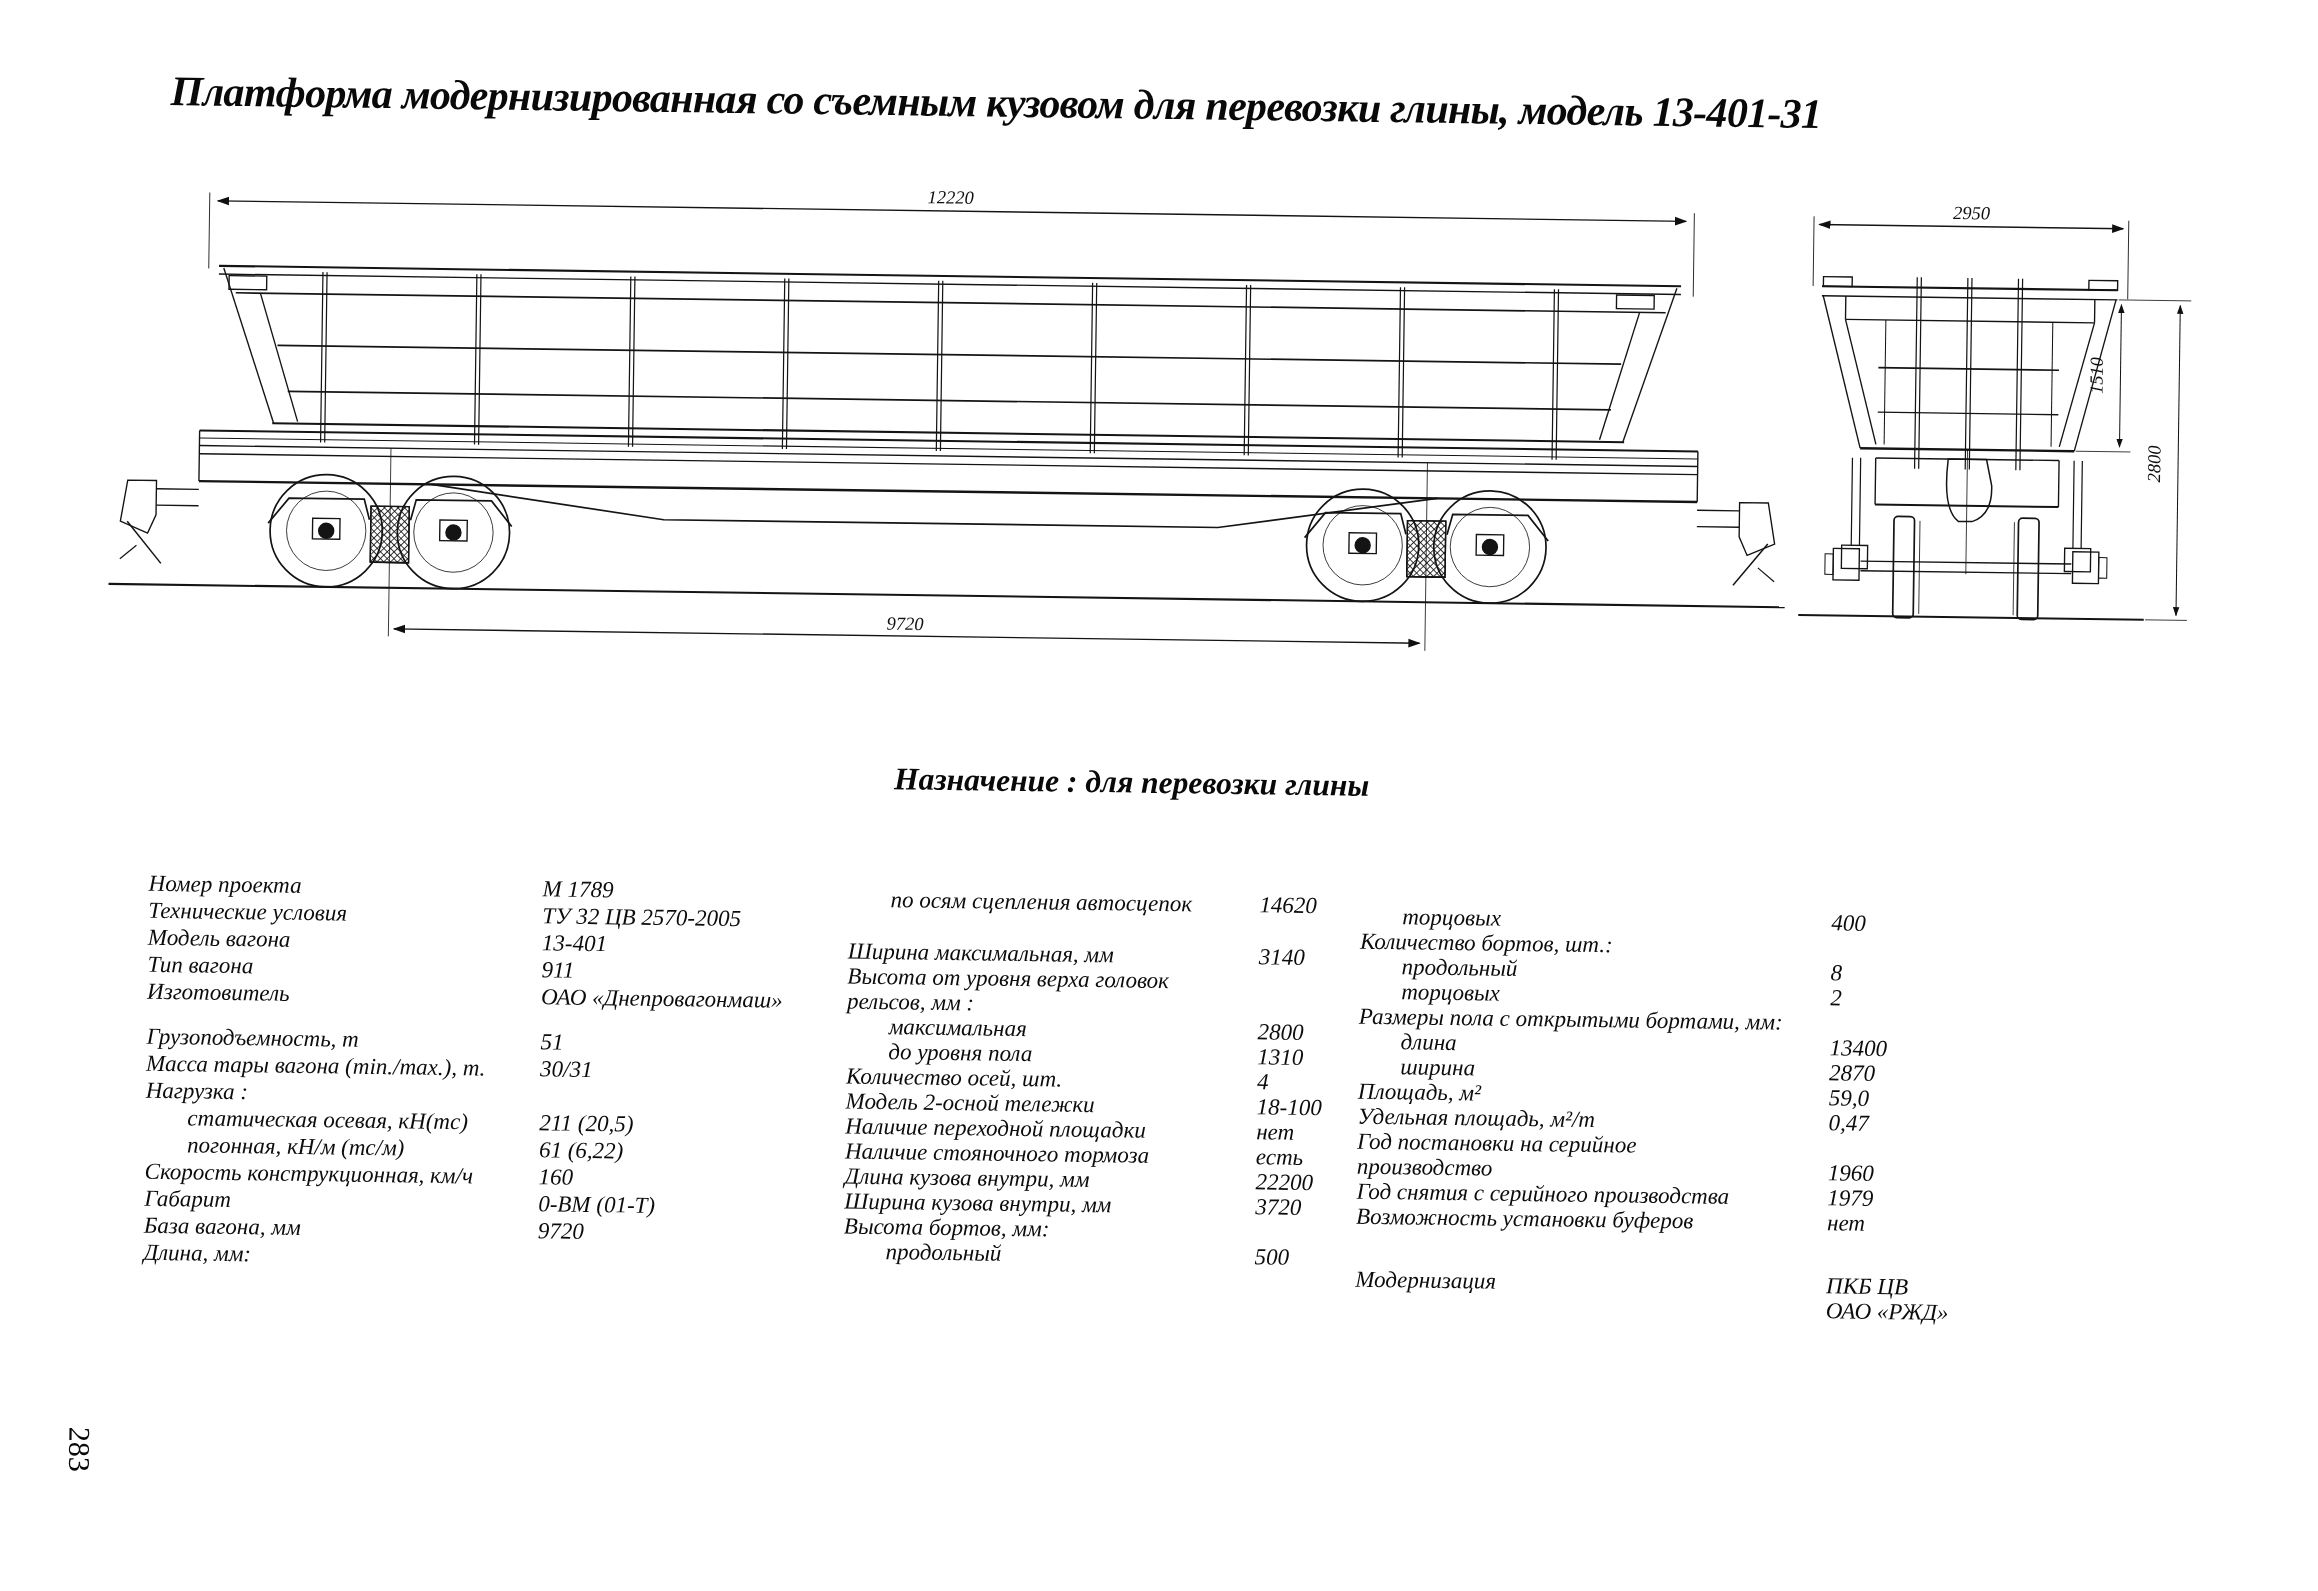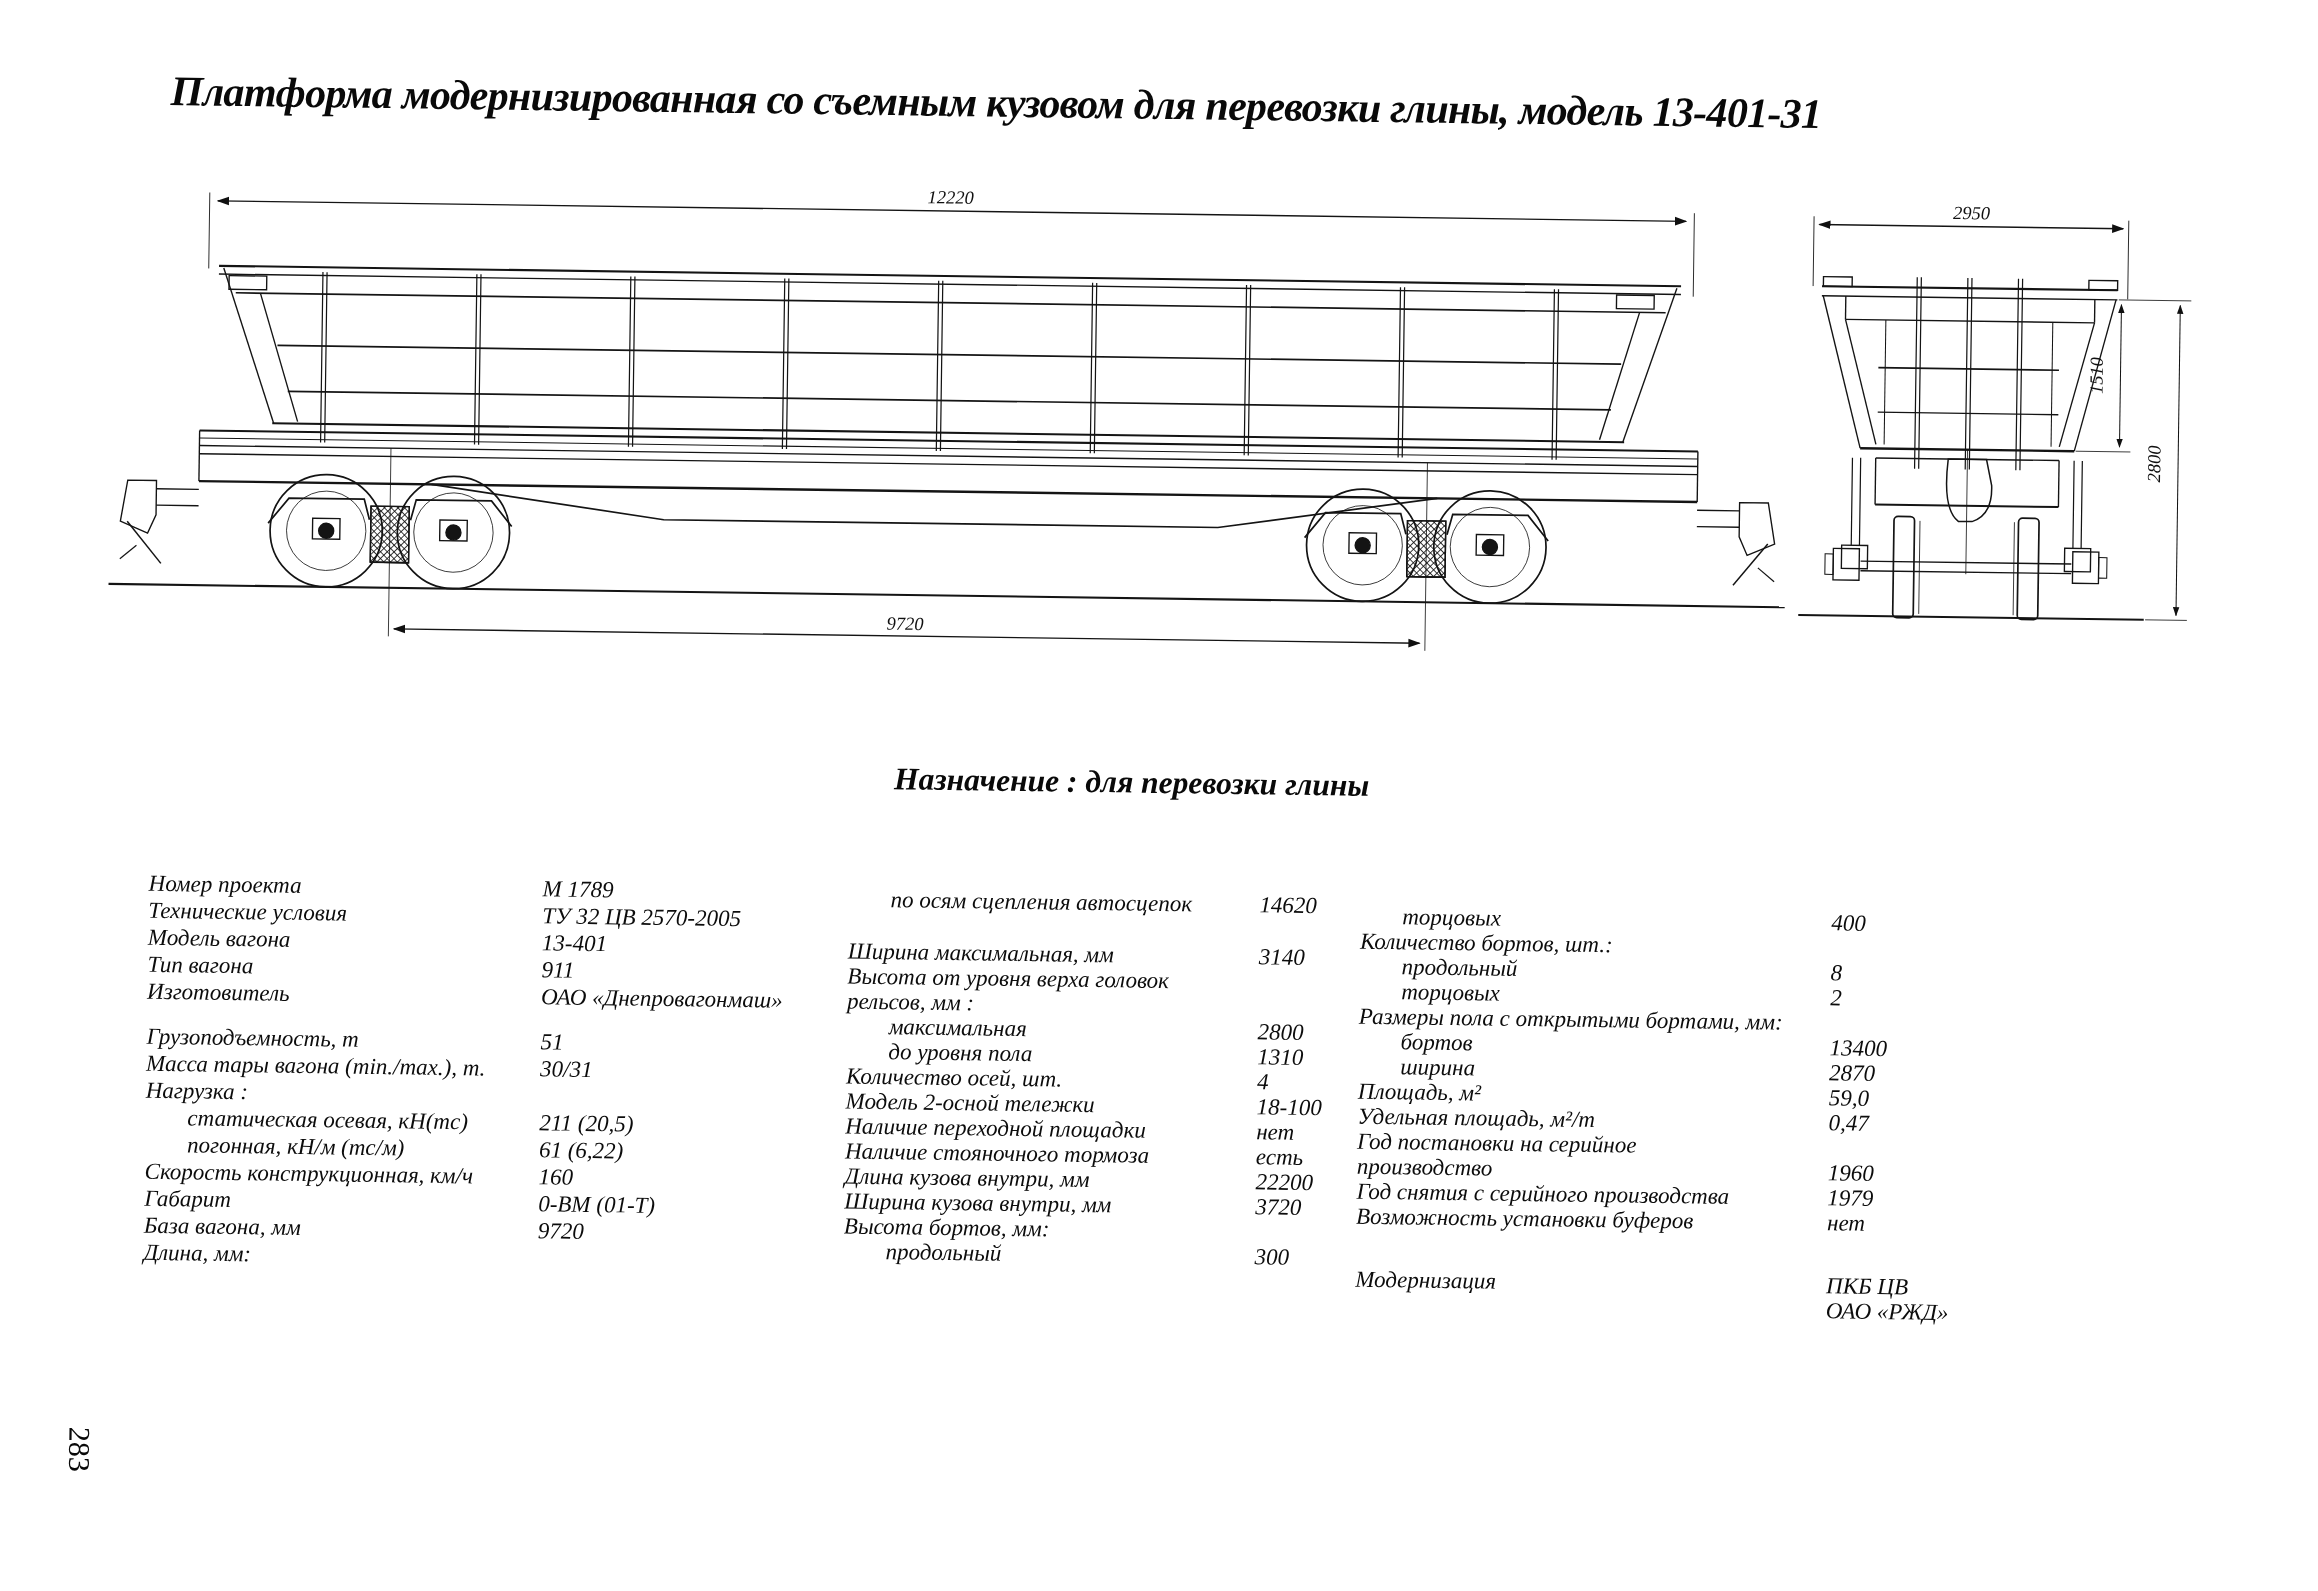--- a/index.html
+++ b/index.html
@@ -307,21 +307,21 @@
       <div class="spec-row">
         <span class="lbl">Ширина кузова внутри, мм</span>
         <span class="val">3720</span>
       </div>
       <div class="spec-row">
         <span class="lbl">Высота бортов, мм:</span>
         <span class="val"></span>
       </div>
       <div class="spec-row">
         <span class="lbl ind">продольный</span>
-        <span class="val">300</span>
+        <span class="val">500</span>
       </div>
     </div>
   <div class="spec-col" id="spec-col-3">
       <div class="spec-row">
         <span class="lbl ind">торцовых</span>
         <span class="val">400</span>
       </div>
       <div class="spec-row">
         <span class="lbl">Количество бортов, шт.:</span>
         <span class="val"></span>
@@ -332,21 +332,21 @@
       </div>
       <div class="spec-row">
         <span class="lbl ind">торцовых</span>
         <span class="val">2</span>
       </div>
       <div class="spec-row">
         <span class="lbl">Размеры пола с открытыми бортами, мм:</span>
         <span class="val"></span>
       </div>
       <div class="spec-row">
-        <span class="lbl ind">бортов</span>
+        <span class="lbl ind">длина</span>
         <span class="val">13400</span>
       </div>
       <div class="spec-row">
         <span class="lbl ind">ширина</span>
         <span class="val">2870</span>
       </div>
       <div class="spec-row">
         <span class="lbl">Площадь, м²</span>
         <span class="val">59,0</span>
       </div>

